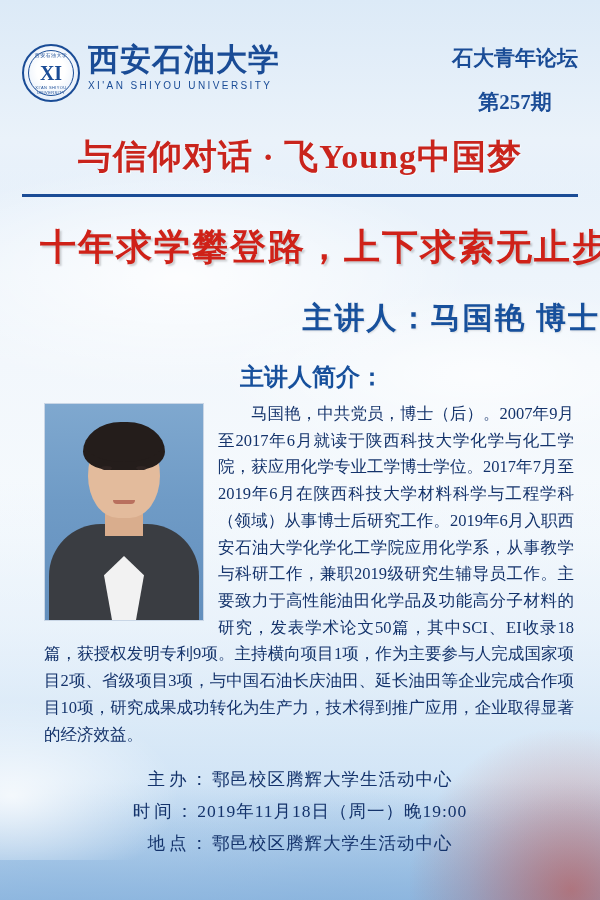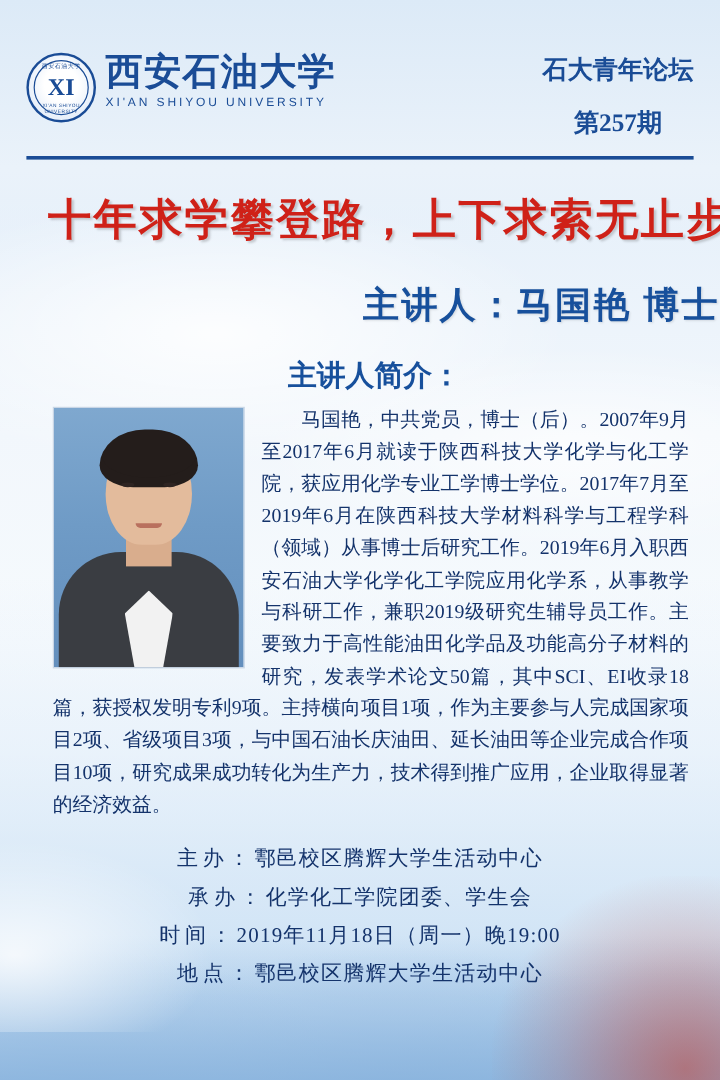--- a/index.html
+++ b/index.html
@@ -362,20 +362,23 @@
       <div class="univ-names">
         <div class="univ-cn">西安石油大学</div>
         <div class="univ-en">XI'AN SHIYOU UNIVERSITY</div>
       </div>
       <div class="forum-info">
         <div class="forum-name">石大青年论坛</div>
         <div class="forum-issue">第257期</div>
       </div>
     </div>
 
+    <div class="slogan-wrap">
+      <div class="slogan">与信仰对话 · 飞Young中国梦</div>
+    </div>
 
     <div class="divider"></div>
 
     <div class="title-wrap">
       <div class="main-title">十年求学攀登路，上下求索无止步</div>
       <div class="speaker-line">主讲人：马国艳 博士</div>
     </div>
 
     <div class="bio-section">
       <div class="bio-heading">主讲人简介：</div>
@@ -393,23 +396,20 @@
         </div>
         <div class="bio-text">马国艳，中共党员，博士（后）。2007年9月至2017年6月就读于陕西科技大学化学与化工学院，获应用化学专业工学博士学位。2017年7月至2019年6月在陕西科技大学材料科学与工程学科（领域）从事博士后研究工作。2019年6月入职西安石油大学化学化工学院应用化学系，从事教学与科研工作，兼职2019级研究生辅导员工作。主要致力于高性能油田化学品及功能高分子材料的研究，发表学术论文50篇，其中SCI、EI收录18篇，获授权发明专利9项。主持横向项目1项，作为主要参与人完成国家项目2项、省级项目3项，与中国石油长庆油田、延长油田等企业完成合作项目10项，研究成果成功转化为生产力，技术得到推广应用，企业取得显著的经济效益。</div>
       </div>
     </div>
 
     <div class="footer-info">
       <div class="footer-row">
         <span class="lbl">主办：</span><span>鄠邑校区腾辉大学生活动中心</span>
       </div>
       <div class="footer-row">
-        <span class="lbl">承办：</span><span>化学化工学院团委、学生会</span>
-      </div>
-      <div class="footer-row">
         <span class="lbl">时间：</span><span>2019年11月18日（周一）晚19:00</span>
       </div>
       <div class="footer-row">
         <span class="lbl">地点：</span><span>鄠邑校区腾辉大学生活动中心</span>
       </div>
     </div>
 
   </div>
 </div>
 

